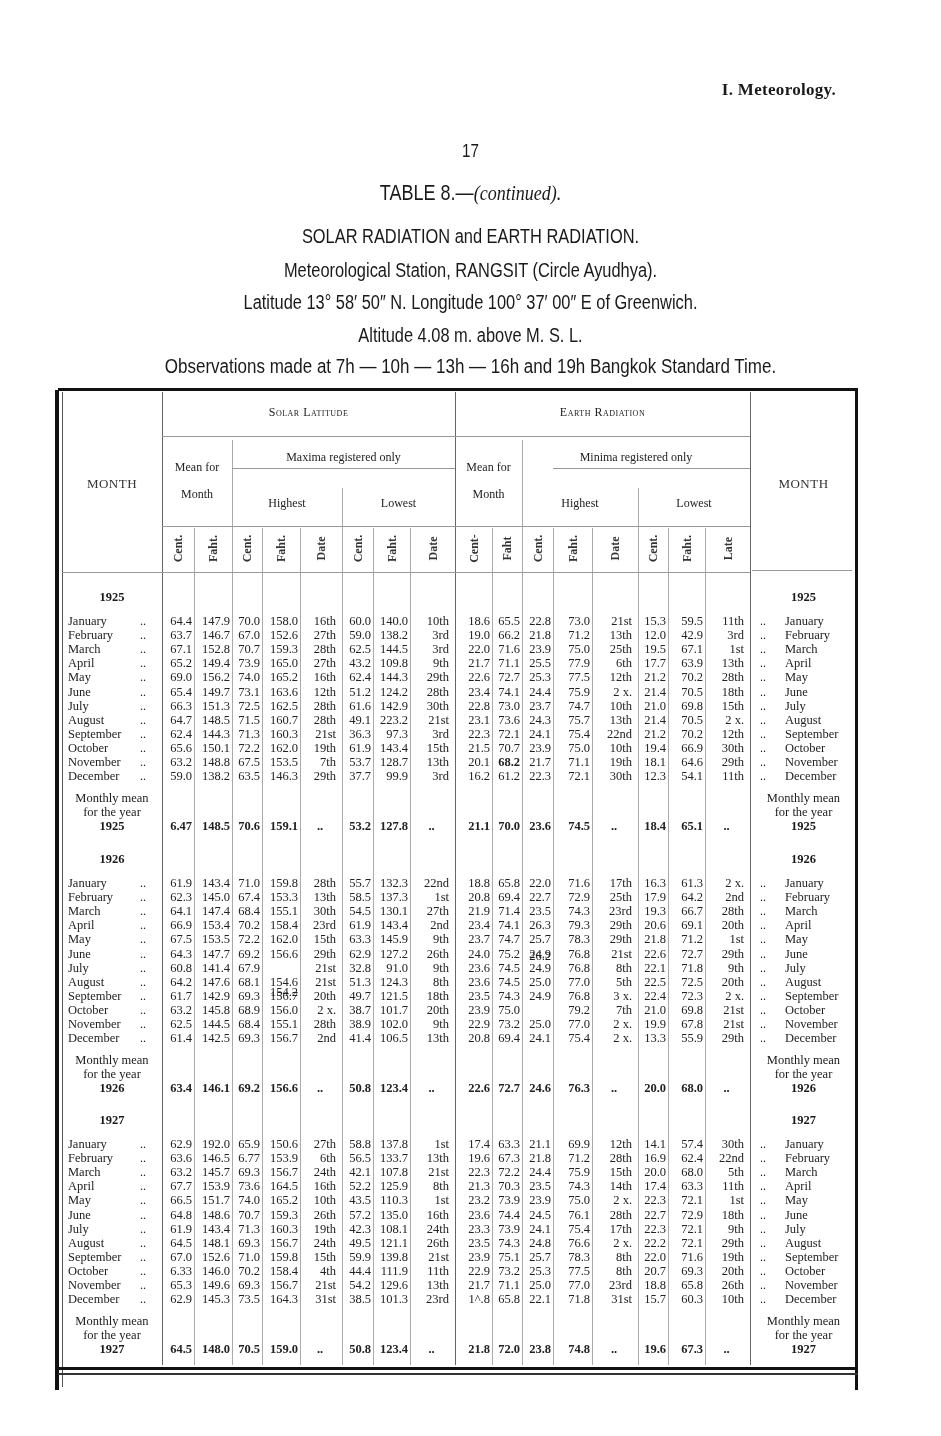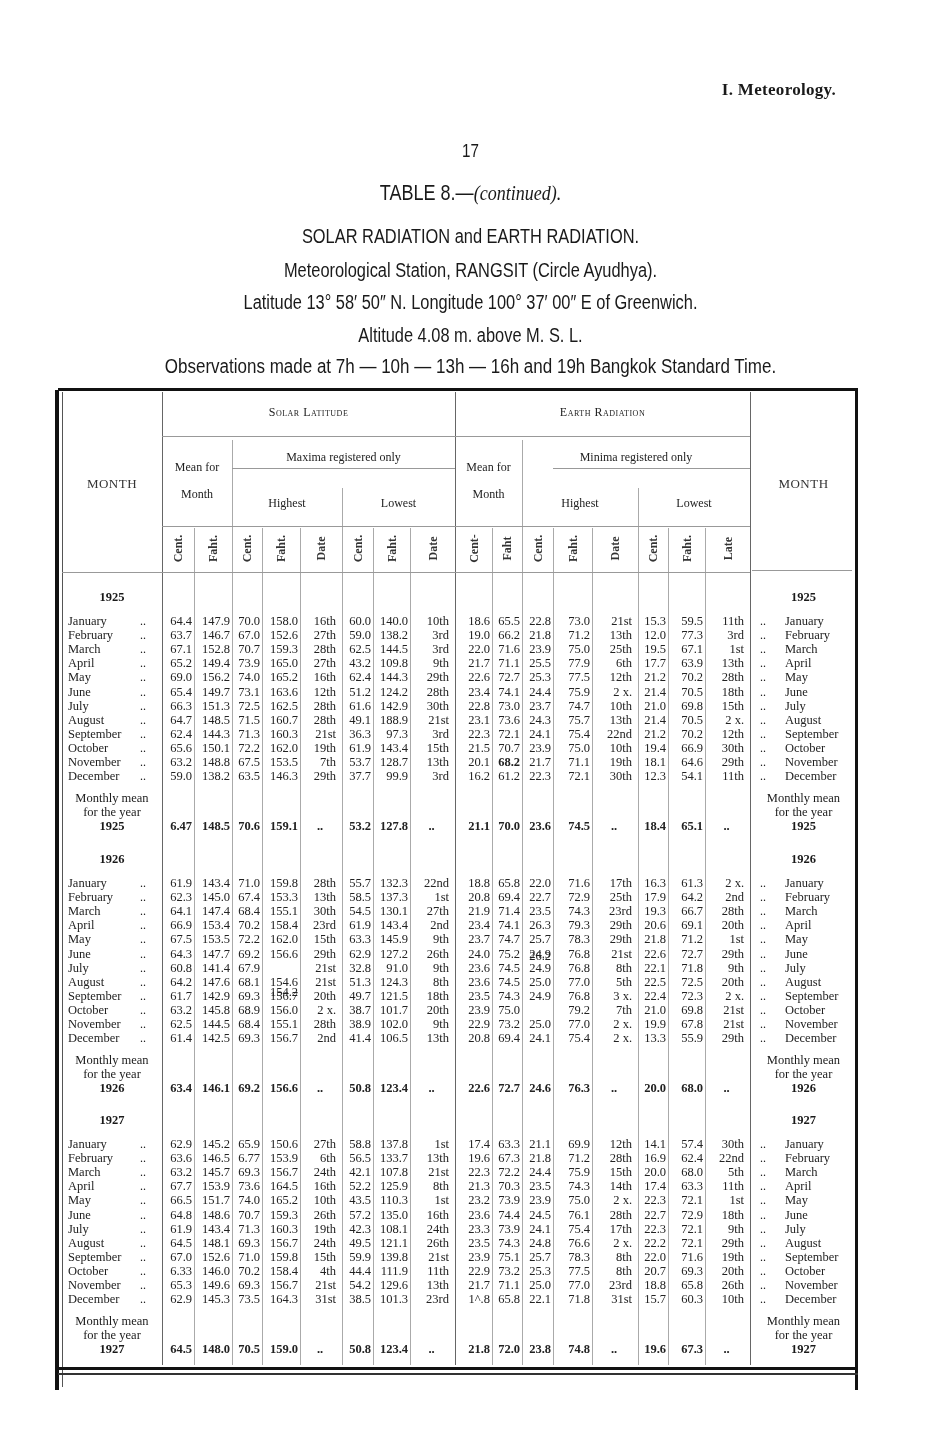--- a/index.html
+++ b/index.html
@@ -148,21 +148,21 @@
     <div class="cell" style="left: 300px; width: 36px; top: 628.1px;">27th</div>
     <div class="cell" style="left: 342px; width: 29px; top: 628.1px;">59.0</div>
     <div class="cell" style="left: 373px; width: 35px; top: 628.1px;">138.2</div>
     <div class="cell" style="left: 410px; width: 39px; top: 628.1px;">3rd</div>
     <div class="cell" style="left: 455px; width: 35px; top: 628.1px;">19.0</div>
     <div class="cell" style="left: 492px; width: 28px; top: 628.1px;">66.2</div>
     <div class="cell" style="left: 522px; width: 29px; top: 628.1px;">21.8</div>
     <div class="cell" style="left: 553px; width: 37px; top: 628.1px;">71.2</div>
     <div class="cell" style="left: 592px; width: 40px; top: 628.1px;">13th</div>
     <div class="cell" style="left: 638px; width: 28px; top: 628.1px;">12.0</div>
-    <div class="cell" style="left: 668px; width: 35px; top: 628.1px;">77.3</div>
+    <div class="cell" style="left: 668px; width: 35px; top: 628.1px;">42.9</div>
     <div class="cell" style="left: 705px; width: 39px; top: 628.1px;">3rd</div>
     <div class="dots" style="left: 760px; top: 628.1px;">..</div>
     <div class="cell ml" style="left: 785px; top: 628.1px;">February</div>
     <div class="cell ml" style="left: 68px; top: 642.2px;">March</div>
     <div class="dots" style="left: 140px; top: 642.2px;">..</div>
     <div class="cell" style="left: 162px; width: 30px; top: 642.2px;">67.1</div>
     <div class="cell" style="left: 194px; width: 36px; top: 642.2px;">152.8</div>
     <div class="cell" style="left: 232px; width: 28px; top: 642.2px;">70.7</div>
     <div class="cell" style="left: 262px; width: 36px; top: 642.2px;">159.3</div>
     <div class="cell" style="left: 300px; width: 36px; top: 642.2px;">28th</div>
@@ -260,21 +260,21 @@
     <div class="dots" style="left: 760px; top: 698.6px;">..</div>
     <div class="cell ml" style="left: 785px; top: 698.6px;">July</div>
     <div class="cell ml" style="left: 68px; top: 712.7px;">August</div>
     <div class="dots" style="left: 140px; top: 712.7px;">..</div>
     <div class="cell" style="left: 162px; width: 30px; top: 712.7px;">64.7</div>
     <div class="cell" style="left: 194px; width: 36px; top: 712.7px;">148.5</div>
     <div class="cell" style="left: 232px; width: 28px; top: 712.7px;">71.5</div>
     <div class="cell" style="left: 262px; width: 36px; top: 712.7px;">160.7</div>
     <div class="cell" style="left: 300px; width: 36px; top: 712.7px;">28th</div>
     <div class="cell" style="left: 342px; width: 29px; top: 712.7px;">49.1</div>
-    <div class="cell" style="left: 373px; width: 35px; top: 712.7px;">188.9</div>
+    <div class="cell" style="left: 373px; width: 35px; top: 712.7px;">223.2</div>
     <div class="cell" style="left: 410px; width: 39px; top: 712.7px;">21st</div>
     <div class="cell" style="left: 455px; width: 35px; top: 712.7px;">23.1</div>
     <div class="cell" style="left: 492px; width: 28px; top: 712.7px;">73.6</div>
     <div class="cell" style="left: 522px; width: 29px; top: 712.7px;">24.3</div>
     <div class="cell" style="left: 553px; width: 37px; top: 712.7px;">75.7</div>
     <div class="cell" style="left: 592px; width: 40px; top: 712.7px;">13th</div>
     <div class="cell" style="left: 638px; width: 28px; top: 712.7px;">21.4</div>
     <div class="cell" style="left: 668px; width: 35px; top: 712.7px;">70.5</div>
     <div class="cell" style="left: 705px; width: 39px; top: 712.7px;">2 x.</div>
     <div class="dots" style="left: 760px; top: 712.7px;">..</div>
@@ -651,21 +651,21 @@
     <div class="cell bold" style="left: 553px; width: 37px; top: 1081.2px;">76.3</div>
     <div class="cell bold mc" style="left: 592px; width: 44px; top: 1081.2px;">..</div>
     <div class="cell bold" style="left: 638px; width: 28px; top: 1081.2px;">20.0</div>
     <div class="cell bold" style="left: 668px; width: 35px; top: 1081.2px;">68.0</div>
     <div class="cell bold mc" style="left: 705px; width: 43px; top: 1081.2px;">..</div>
     <div class="year" style="left: 62px; width: 100px; top: 1113px;">1927</div>
     <div class="year" style="left: 752px; width: 103px; top: 1113px;">1927</div>
     <div class="cell ml" style="left: 68px; top: 1137px;">January</div>
     <div class="dots" style="left: 140px; top: 1137px;">..</div>
     <div class="cell" style="left: 162px; width: 30px; top: 1137px;">62.9</div>
-    <div class="cell" style="left: 194px; width: 36px; top: 1137px;">145.2</div>
+    <div class="cell" style="left: 194px; width: 36px; top: 1137px;">192.0</div>
     <div class="cell" style="left: 232px; width: 28px; top: 1137px;">65.9</div>
     <div class="cell" style="left: 262px; width: 36px; top: 1137px;">150.6</div>
     <div class="cell" style="left: 300px; width: 36px; top: 1137px;">27th</div>
     <div class="cell" style="left: 342px; width: 29px; top: 1137px;">58.8</div>
     <div class="cell" style="left: 373px; width: 35px; top: 1137px;">137.8</div>
     <div class="cell" style="left: 410px; width: 39px; top: 1137px;">1st</div>
     <div class="cell" style="left: 455px; width: 35px; top: 1137px;">17.4</div>
     <div class="cell" style="left: 492px; width: 28px; top: 1137px;">63.3</div>
     <div class="cell" style="left: 522px; width: 29px; top: 1137px;">21.1</div>
     <div class="cell" style="left: 553px; width: 37px; top: 1137px;">69.9</div>

